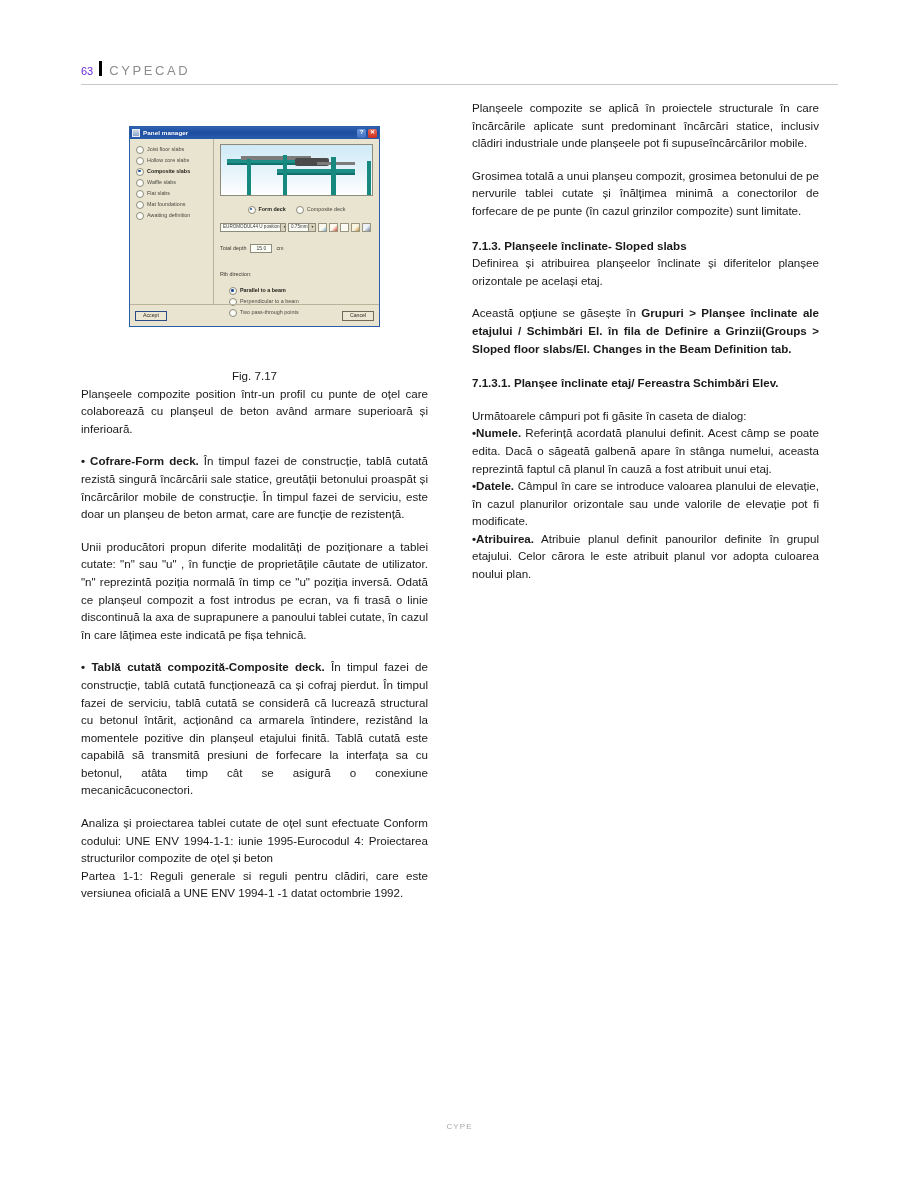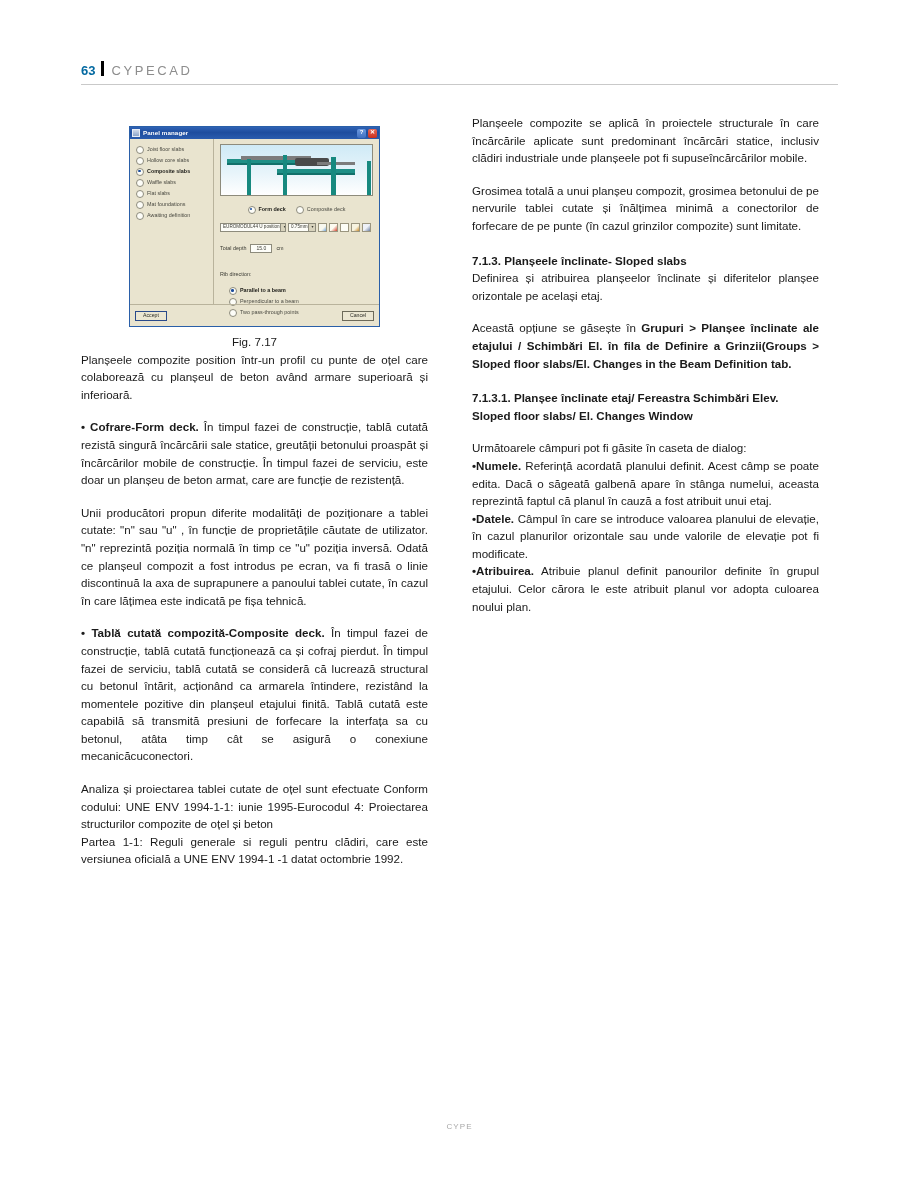--- a/index.html
+++ b/index.html
@@ -22,24 +22,24 @@
     left: 81px;
     top: 60px;
     width: 757px;
   }
   .header-line {
     display: flex;
     align-items: baseline;
     padding-bottom: 6px;
   }
   .page-number {
-    font-size: 13px;
-    font-weight: bold;
+    font-size: 11px;
+    font-weight: normal;
     letter-spacing: 0px;
-    color: #0369a1;
+    color: #6d28d9;
   }
   .header-bar {
     display: inline-block;
     width: 3px;
     height: 15px;
     background: #000;
     margin: 0 7px 0 6px;
     position: relative;
     top: 1px;
   }
@@ -57,21 +57,21 @@
   
   .col {
     position: absolute;
     width: 347px;
     font-size: 11.6px;
     line-height: 17.6px;
     text-align: justify;
     color: #1a1a1a;
   }
   .col-left { left: 81px; top: 114px; }
-  .col-right { left: 472px; top: 114px; }
+  .col-right { left: 472px; top: 99px; }
 
   .col p { margin: 0; }
   .col p.gap { margin-top: 15px; }
 
   h3.sec {
     font-size: 11.6px;
     font-weight: bold;
     margin: 0;
     line-height: 17.6px;
     text-align: left;
@@ -80,20 +80,21 @@
 
   .b { font-weight: bold; }
 
   
   .figure-wrap {
     margin-top: 12px;
     width: 347px;
     display: flex;
     flex-direction: column;
     align-items: center;
+    gap: 34px;
   }
   .figure-caption {
     font-size: 11.6px;
     margin-top: 6px;
     text-align: center;
   }
 
   
   .dlg {
     width: 251px;
@@ -464,21 +465,20 @@
 
   <p>Planșeele compozite se aplică în proiectele structurale în care încărcările aplicate sunt predominant încărcări statice, inclusiv clădiri industriale unde planșeele pot fi supuseîncărcărilor mobile.</p>
   <p class="gap">Grosimea totală a unui planșeu compozit, grosimea betonului de pe nervurile tablei cutate și înălțimea minimă a conectorilor de forfecare de pe punte (în cazul grinzilor compozite) sunt limitate.</p>
 
   <h3 class="sec gap">7.1.3. Planșeele înclinate- Sloped slabs</h3>
   <p>Definirea și atribuirea planșeelor înclinate și diferitelor planșee orizontale pe același etaj.</p>
 
   <p class="gap"><span>Această opțiune se găsește în </span><span class="b">Grupuri &gt; Planșee înclinate ale etajului / Schimbări El.  în fila de Definire a Grinzii(Groups &gt; Sloped floor slabs/El. Changes in the Beam Definition tab.</span></p>
 
   <h3 class="sec gap">7.1.3.1. Planșee înclinate etaj/ Fereastra Schimbări Elev.</h3>
-  <h3 class="sec">Sloped floor slabs/ El. Changes Window</h3>
 
   <p class="gap">Următoarele câmpuri pot fi găsite în caseta de dialog:</p>
 
   <p><span class="b">•Numele.</span><span> Referință acordată planului definit. Acest câmp se poate edita. Dacă o săgeată galbenă apare în stânga numelui, aceasta reprezintă faptul că planul în cauză a fost atribuit unui etaj.</span></p>
 
 
   <p><span class="b">•Datele.</span><span> Câmpul în care se introduce valoarea planului de elevație, în cazul planurilor orizontale sau unde valorile de elevație pot fi modificate.</span></p>
 
   <p><span class="b">•Atribuirea.</span><span> Atribuie planul definit panourilor definite în grupul etajului. Celor cărora le este atribuit planul vor adopta culoarea noului plan.</span></p>
 </div>

